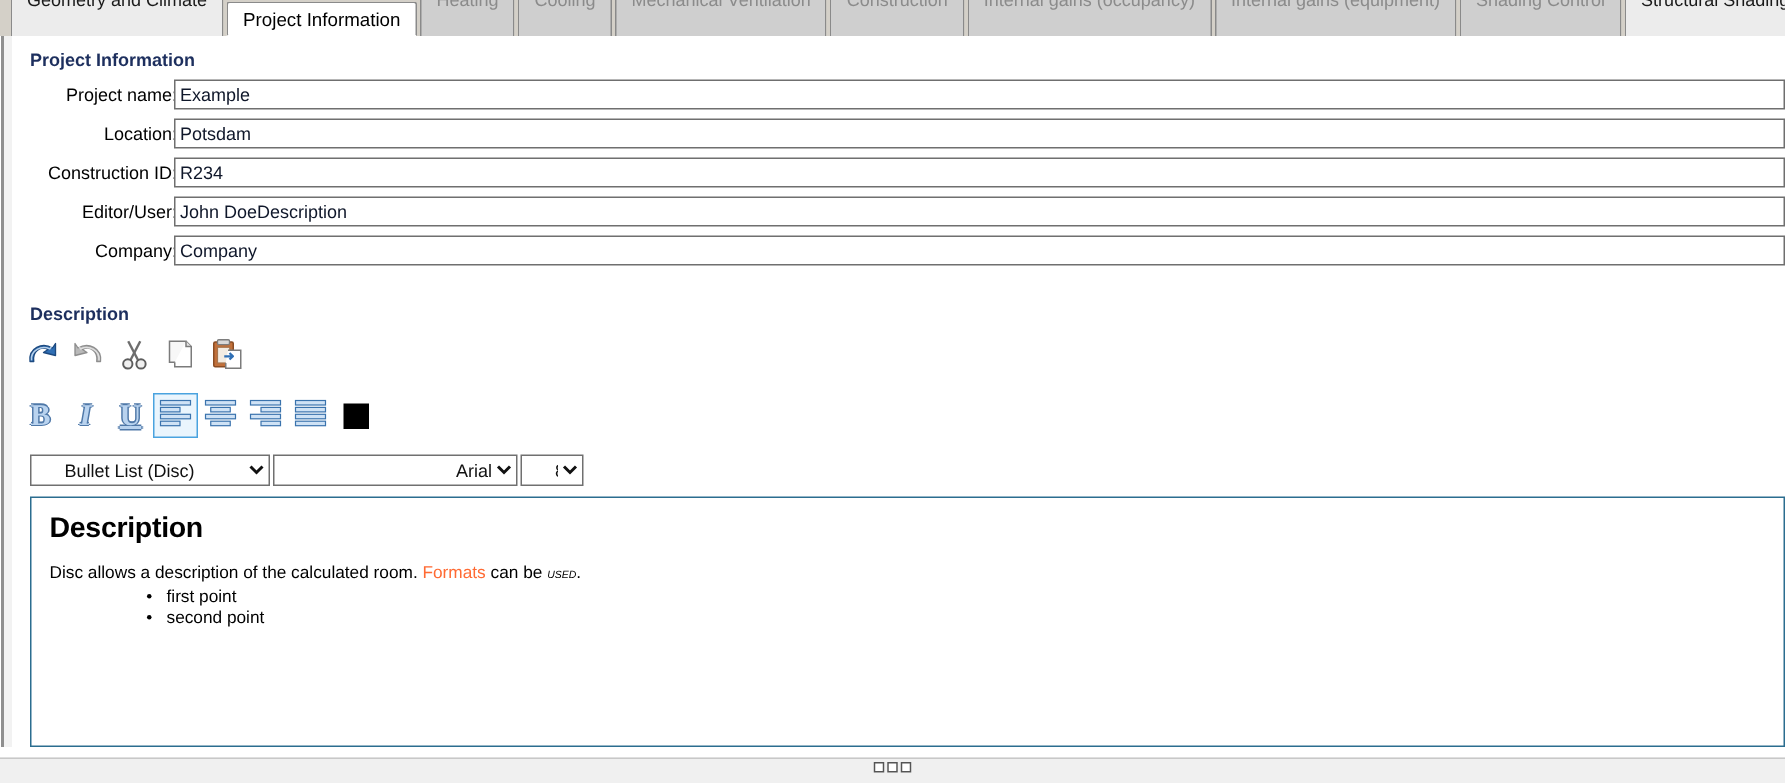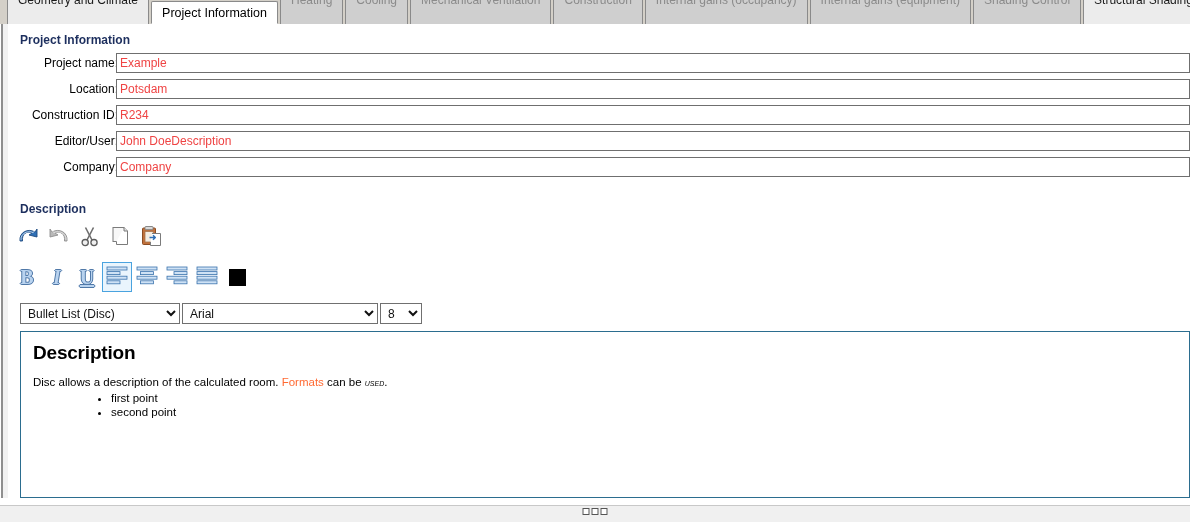--- a/index.html
+++ b/index.html
@@ -55,21 +55,21 @@
 
   
   .formrow{position:absolute;left:0;height:21px;}
   .flabel{
     position:absolute;left:0;width:110px;text-align:right;
     font-size:12px;color:#000;line-height:21px;
   }
   .finput{
     position:absolute;left:116px;height:20px;width:1074px;
     border:1px solid #6f6f6f;background:#ffffff;
-    font-family:"Liberation Sans", sans-serif;font-size:12px;color:#ef4444;
+    font-family:"Liberation Sans", sans-serif;font-size:12px;color:#0f172a;
     padding:0 16px 0 3px;box-sizing:border-box;line-height:18px;
     outline:none;
   }
 
   
   .edittoolbar{position:absolute;left:12px;top:222px;display:flex;gap:0px;}
   .ebtn{width:31px;height:31px;display:flex;align-items:center;justify-content:center;cursor:default;}
 
   
   .fmttoolbar{position:absolute;left:12px;top:262px;display:flex;align-items:center;}
@@ -86,24 +86,24 @@
   }
   .biu.ital{font-style:italic;}
   .biu.und{text-decoration:underline;}
   .swatch{width:17px;height:17px;background:#000000;margin-left:7px;}
 
   
   .selrow{position:absolute;left:20px;top:303px;display:flex;}
   select{
     font-family:"Liberation Sans", sans-serif;font-size:12px;color:#111;
     height:21px;border:1px solid #707070;background:#ffffff;
-    box-sizing:border-box;padding-left:3px;
+    box-sizing:border-box;padding-left:18px;
   }
   .sel-list{width:160px;}
-  .sel-font{width:196px;margin-left:2px;}
+  .sel-font{width:163px;margin-left:2px;text-align:right;}
   .sel-size{width:42px;margin-left:2px;}
 
   
   .rte{
     position:absolute;left:20px;top:331px;width:1170px;height:167px;
     border:1px solid #2b6d8f;background:#ffffff;box-sizing:border-box;
     padding:10px 12px;overflow:hidden;
   }
   .rte h1{
     margin:0 0 11px 0;font-family:"Liberation Sans", sans-serif;

